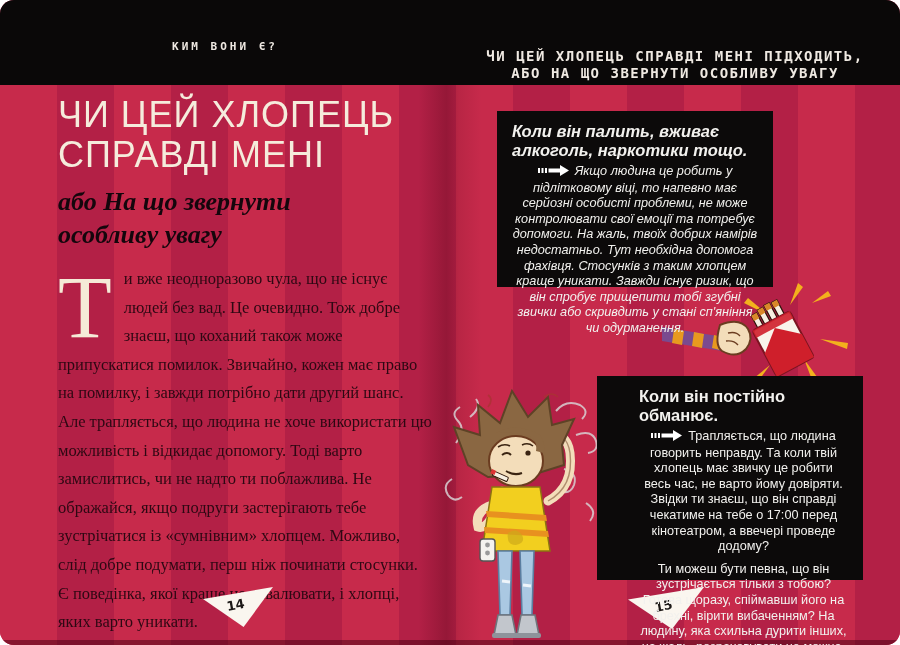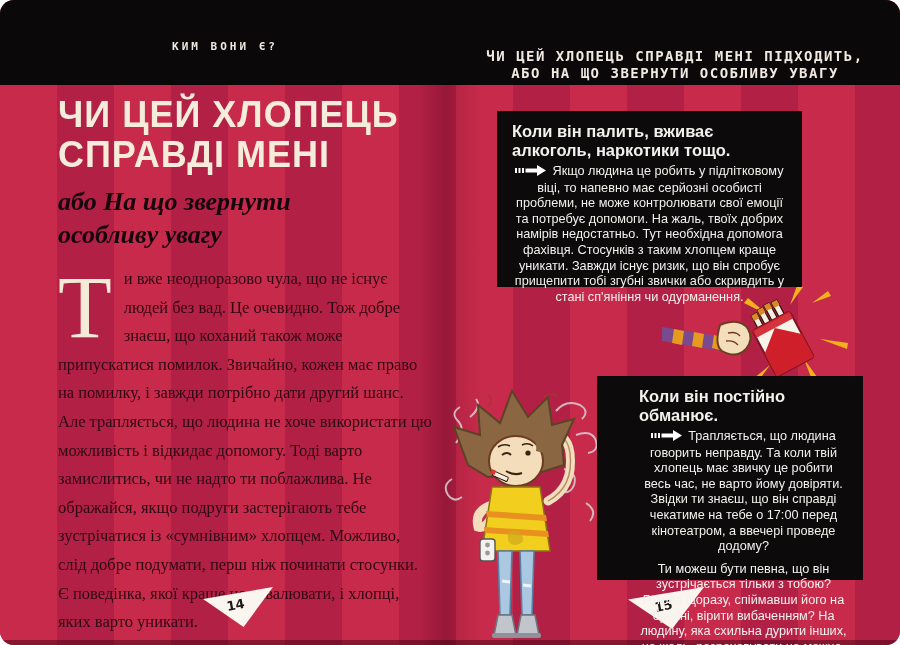--- a/index.html
+++ b/index.html
@@ -26,21 +26,21 @@
     content:"";position:absolute;left:0;top:0;width:100%;height:100%;pointer-events:none;
     background:linear-gradient(90deg,transparent 46.5%,rgba(80,4,22,.30) 49.6%,rgba(80,4,22,.12) 51%,transparent 53.5%);
   }
   .pages::after{ 
     content:"";position:absolute;left:0;bottom:0;width:100%;height:5px;
     background:rgba(55,0,14,.45);pointer-events:none;
   }
   
   .left-content{position:absolute;left:58px;top:10px;width:374px;}
   .chapter-title{
-    color:#f5ecdc;font-weight:700;font-size:36px;line-height:40px;
+    color:#f5ecdc;font-weight:400;font-size:36px;line-height:40px;
     letter-spacing:1px;font-family:"Liberation Sans",sans-serif;
     text-transform:uppercase;
   }
   .chapter-subtitle{
     margin-top:10px;color:#14060c;font-family:"Liberation Serif",serif;
     font-style:italic;font-weight:700;font-size:26px;line-height:33px;
   }
   .body-copy{
     margin-top:14px;color:#2d0813;font-family:"Liberation Serif",serif;
     font-size:16.5px;line-height:28.6px;text-align:left;
@@ -48,21 +48,21 @@
   .dropcap{
     float:left;color:#f5ead7;font-family:"Liberation Serif",serif;
     font-size:88px;line-height:74px;padding:6px 12px 0 0;font-weight:400;
   }
   .body-copy p{margin:0;}
   
   .black-box{
     position:absolute;background:#0c0a0a;color:#f2f1ee;box-sizing:border-box;
     padding:11px 15px;z-index:2;
   }
-  .box1{left:497px;top:26px;width:305px;height:176px;}
+  .box1{left:497px;top:26px;width:276px;height:176px;font-style:italic;}
   .box2{left:597px;top:291px;width:266px;height:204px;padding-left:42px;}
   .box-heading{font-weight:700;font-size:16.5px;line-height:19px;margin:0 0 4px 0;}
   .box-body{font-size:12.7px;line-height:15.6px;margin:0;text-align:center;}
   .box-body + .box-body{margin-top:7px;}
   .arrow{display:inline-block;vertical-align:-1px;margin-right:5px;}
   
   .pack-illo{position:absolute;left:662px;top:196px;z-index:1;}
   .boy-illo{position:absolute;left:436px;top:298px;z-index:1;}
   
   .page-tri{

